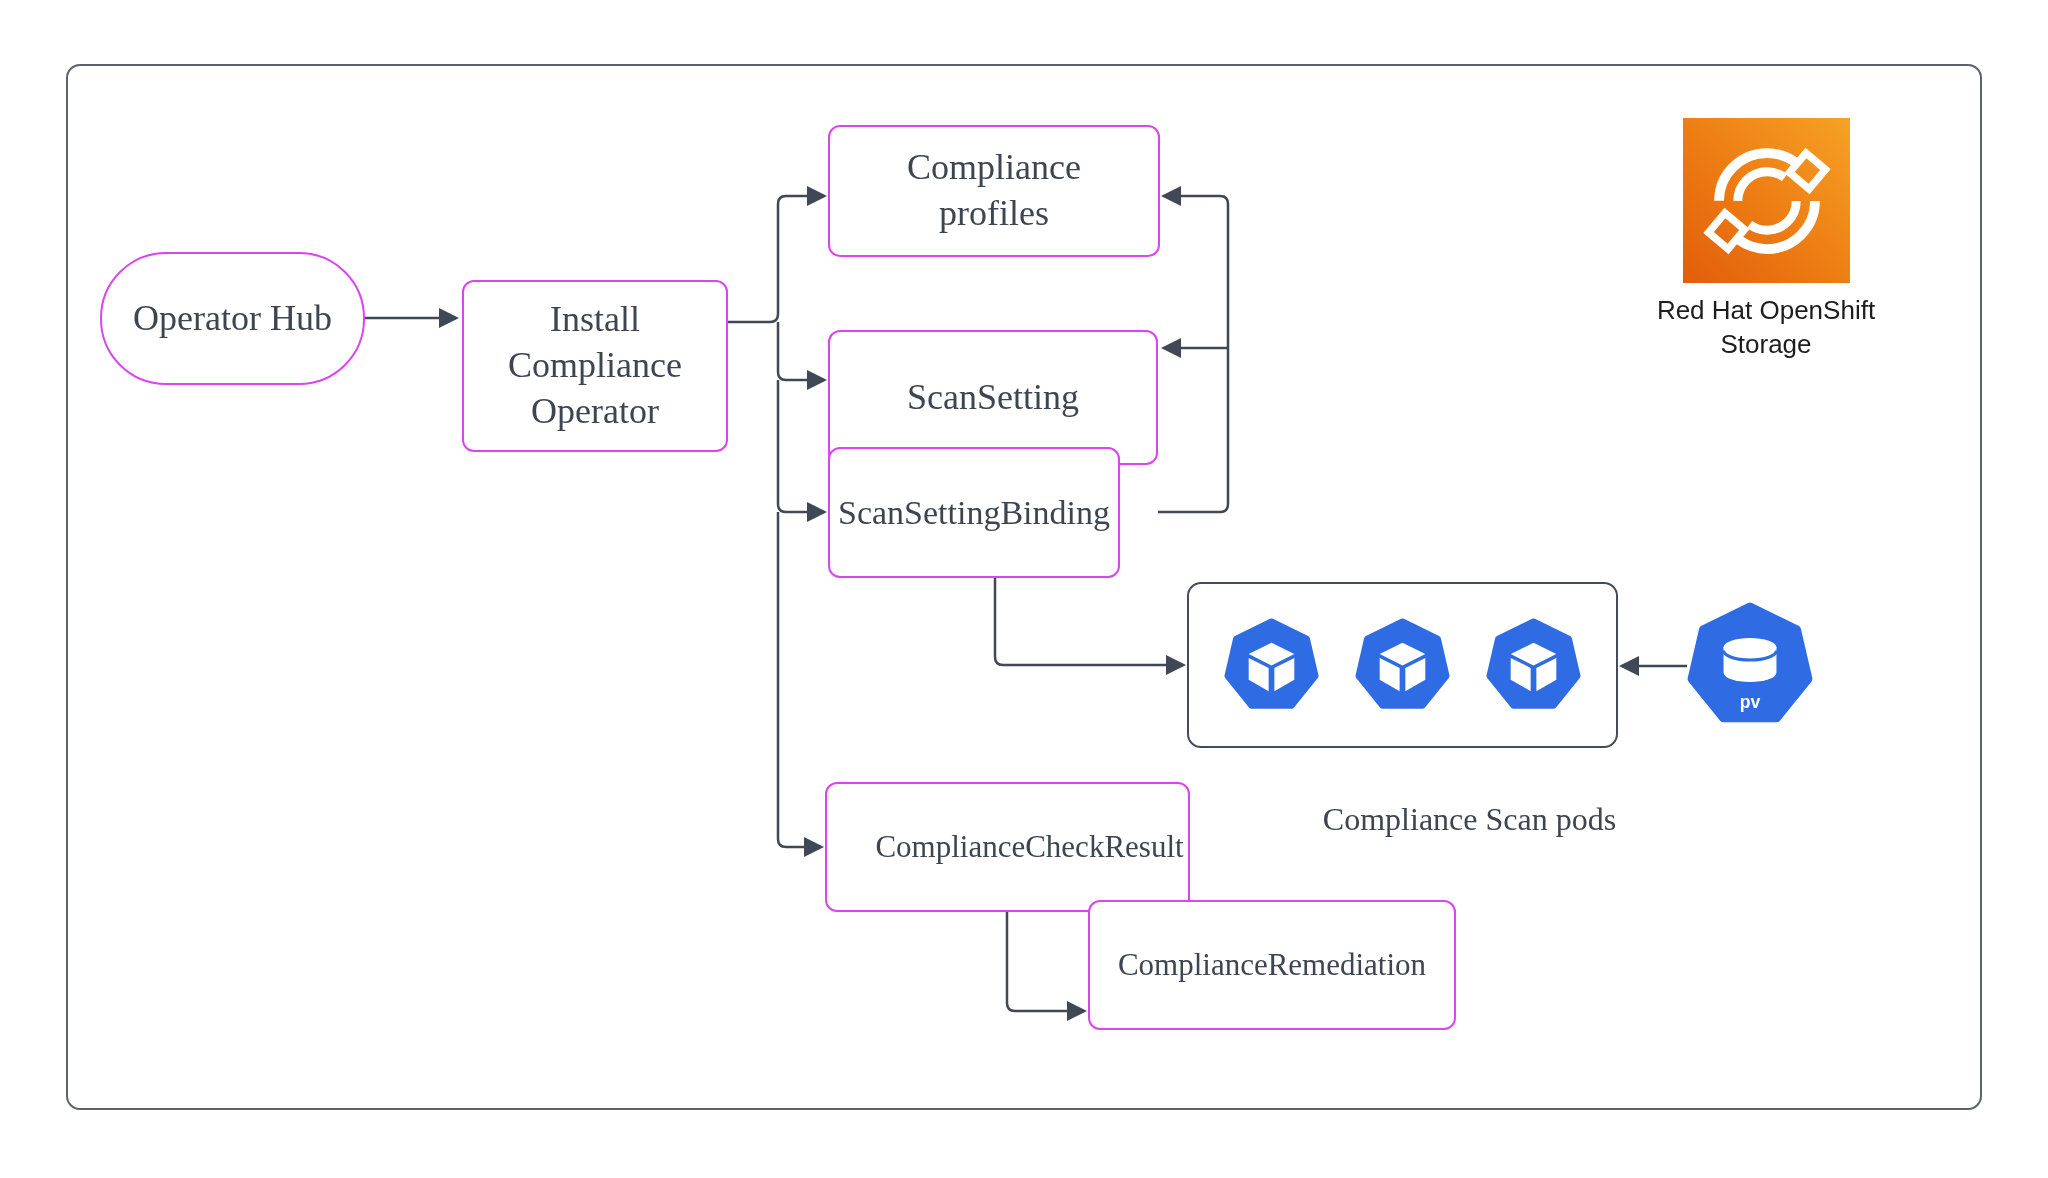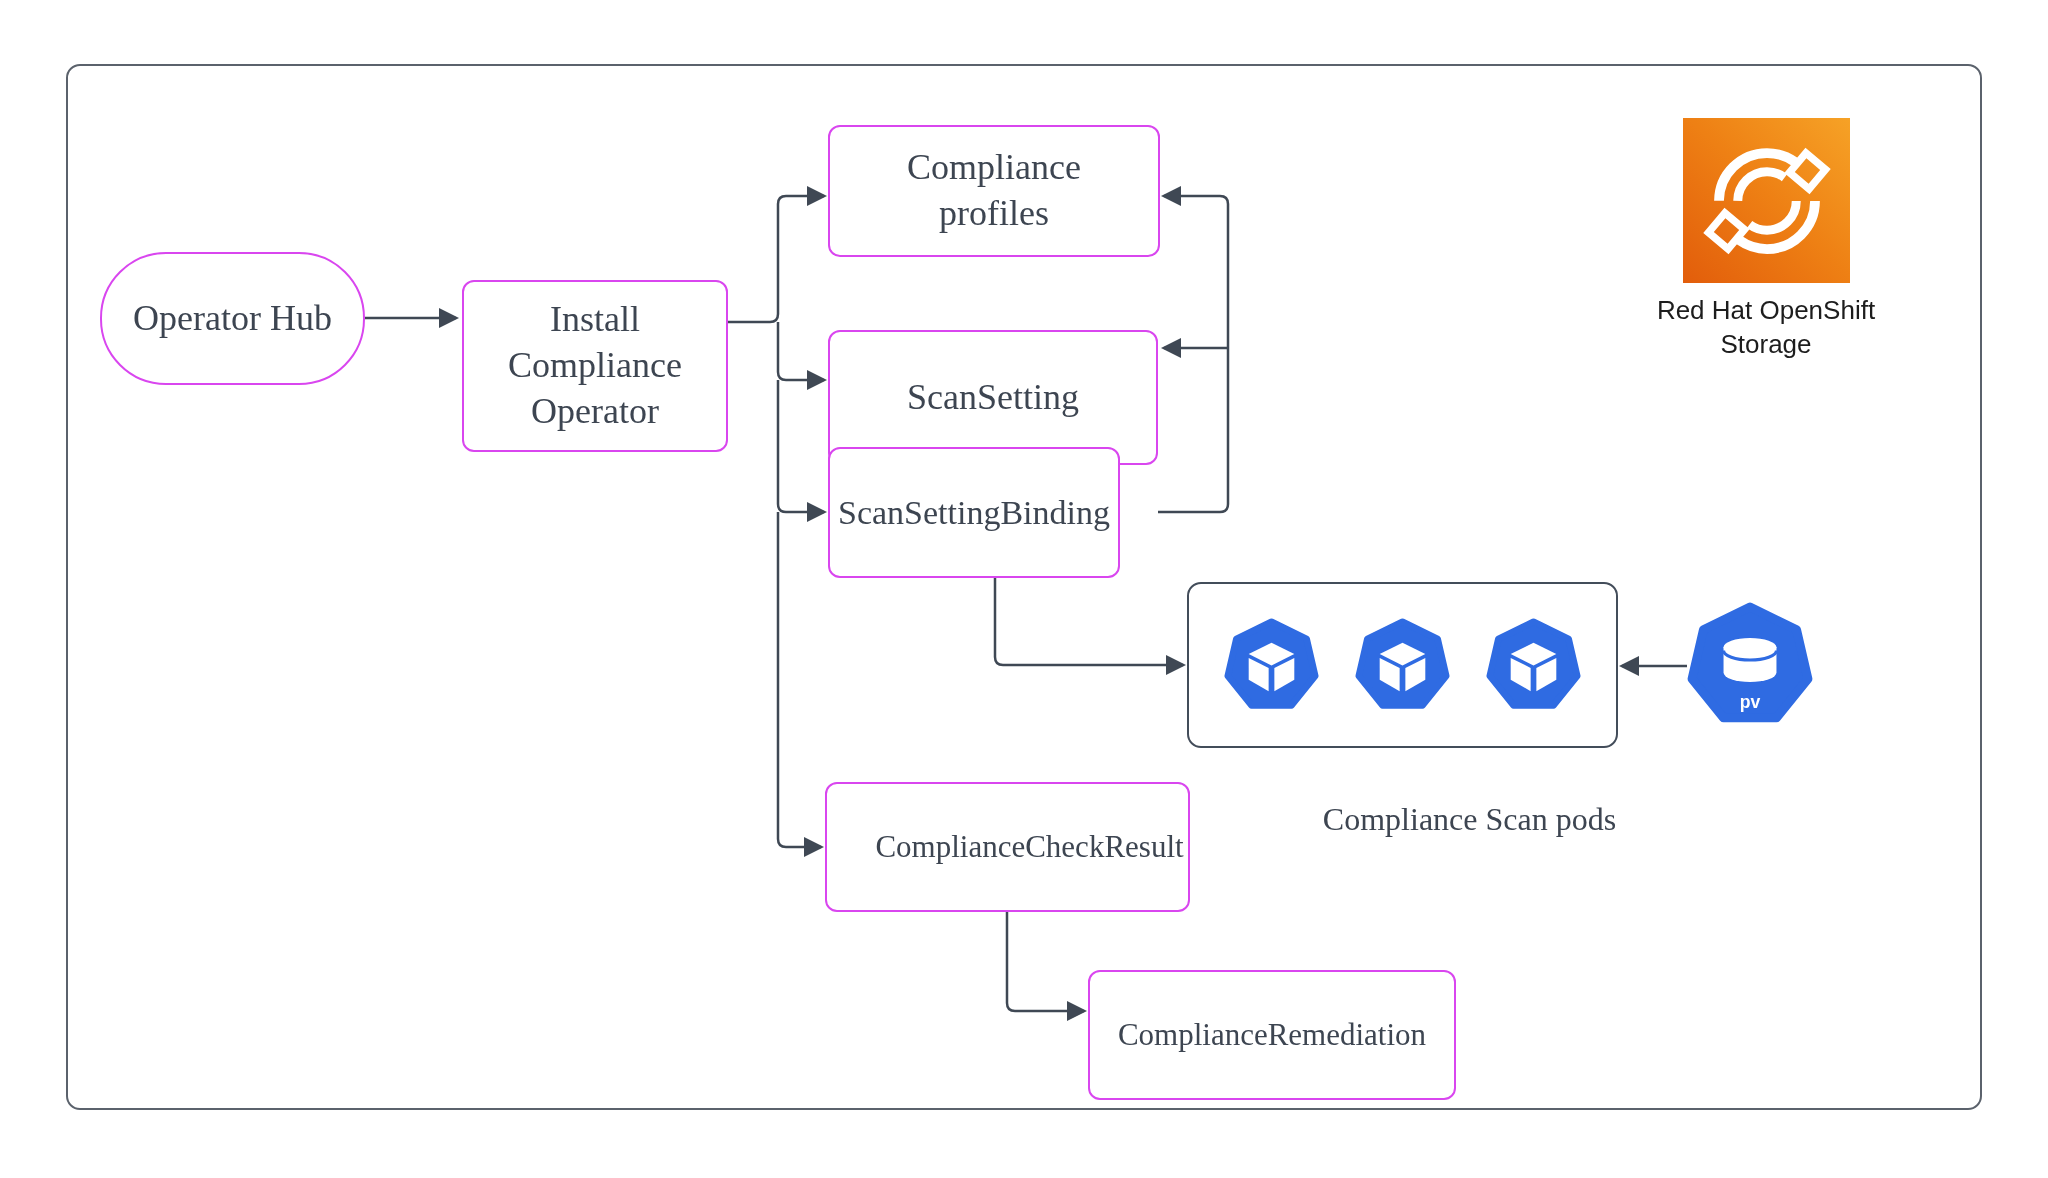--- a/index.html
+++ b/index.html
@@ -31,21 +31,21 @@
     color: #3d4551;
     font-size: 36px;
     line-height: 1.27;
   }
   .node-operator-hub { left: 100px; top: 252px; width: 265px; height: 133px; border-radius: 66px; }
   .node-install      { left: 462px; top: 240px; width: 266px; height: 172px; padding: 0 14px; margin-top: 40px; }
   .node-profiles     { left: 828px; top: 125px; width: 332px; height: 132px; padding: 0 30px; }
   .node-scansetting  { left: 828px; top: 282px; width: 330px; height: 135px; margin-top: 48px; }
   .node-ssbinding    { left: 828px; top: 447px; width: 292px; height: 131px; font-size: 34px; }
   .node-checkresult  { left: 825px; top: 782px; width: 365px; height: 130px; font-size: 31px; padding-left: 44px; }
-  .node-remediation  { left: 1088px; top: 970px; width: 368px; height: 130px; font-size: 31px; }
+  .node-remediation  { left: 1088px; top: 900px; width: 368px; height: 130px; font-size: 31px; }
 
   .pods-box {
     position: absolute;
     left: 1187px; top: 582px; width: 431px; height: 166px;
     background: #ffffff;
     border: 2px solid #434d5a;
     border-radius: 14px;
     display: flex; align-items: center; justify-content: center;
     gap: 36px;
   }

